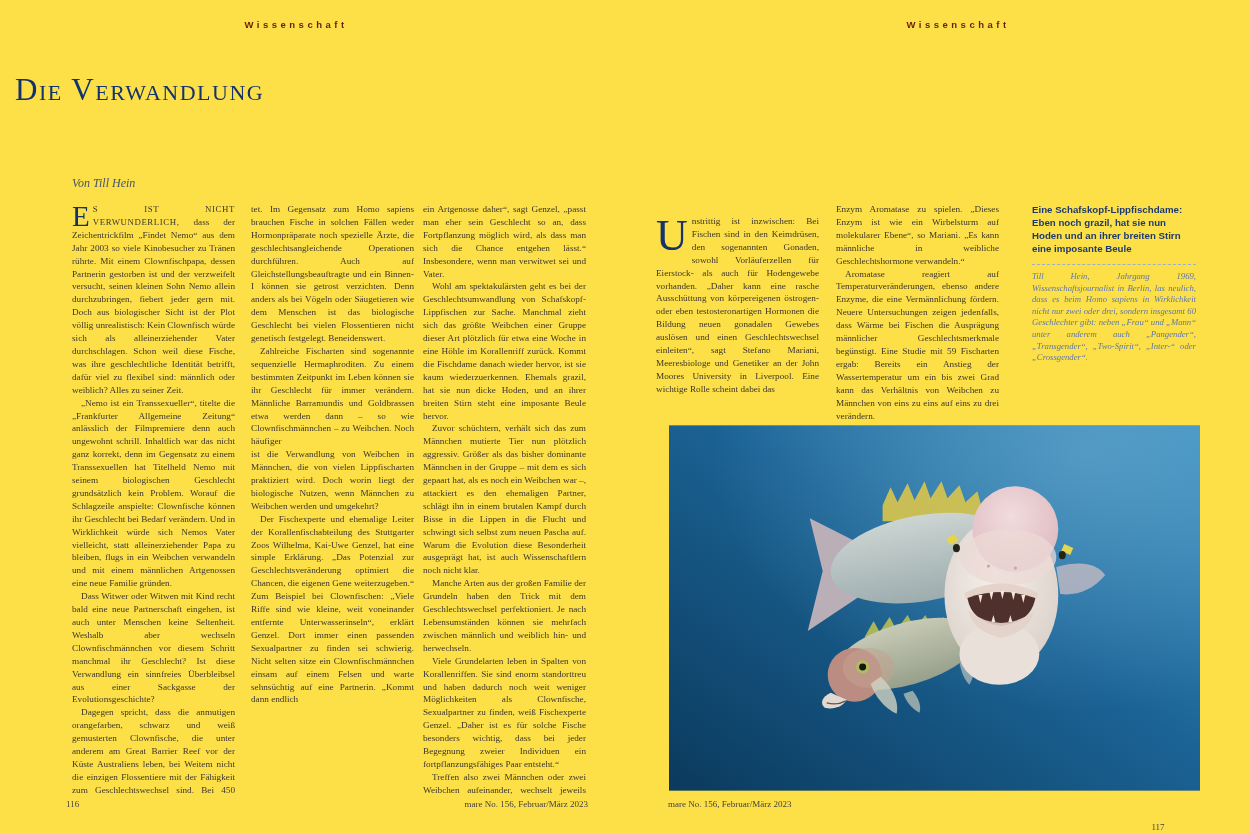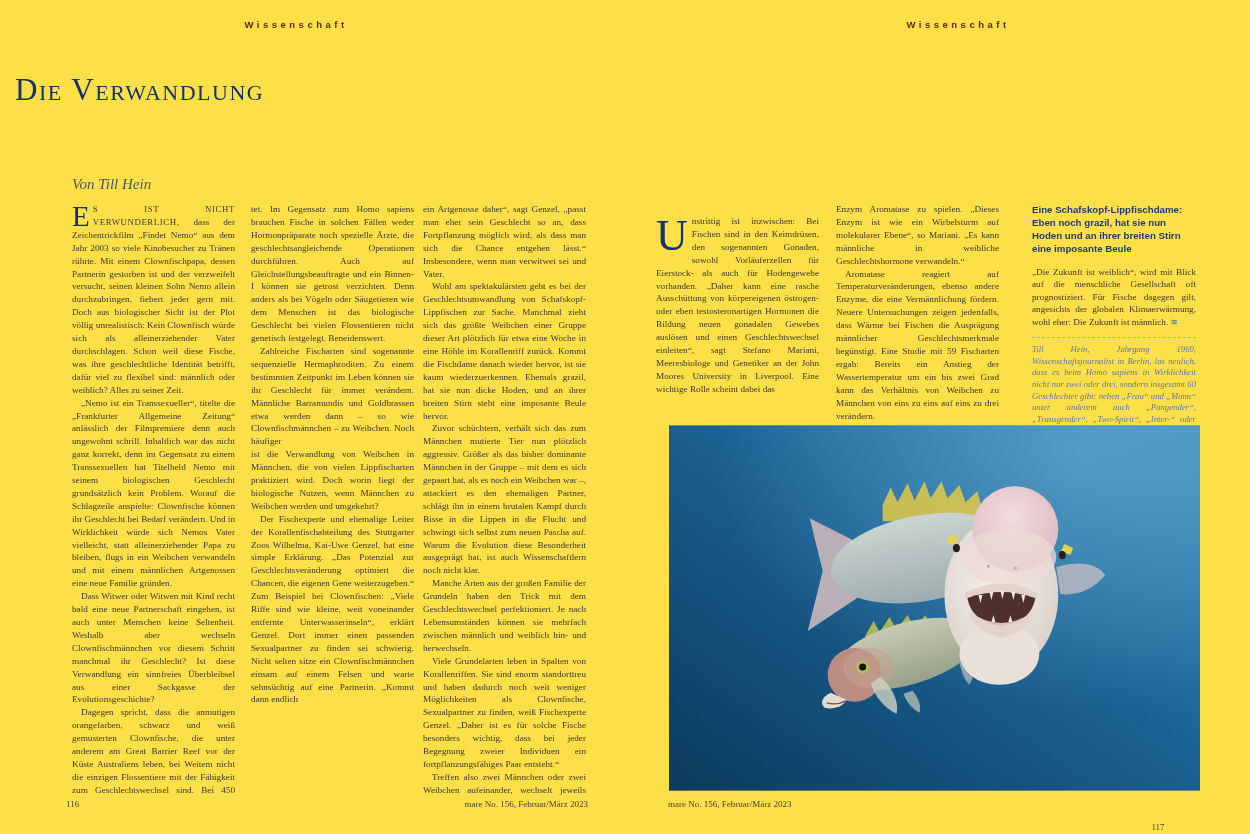--- a/index.html
+++ b/index.html
@@ -7,21 +7,21 @@
           font-family:"Liberation Serif", serif;color:#3b362e;overflow:hidden;}
   
   .kicker{position:absolute;top:19px;font-family:"Liberation Sans",sans-serif;
           font-size:9.5px;font-weight:bold;letter-spacing:3.5px;color:#6b2013;text-align:center;}
   
   .title{position:absolute;left:15px;top:72px;width:560px;text-align:left;
          font-variant:small-caps;font-size:31px;letter-spacing:1.5px;color:#14326b;font-weight:400;}
   .subtitle{position:absolute;left:15px;top:112px;width:560px;text-align:center;
             font-family:"Liberation Sans",sans-serif;font-weight:bold;font-size:13px;
             line-height:19px;color:#1b5fa9;}
-  .byline{position:absolute;left:72px;top:176px;font-style:italic;font-size:15px;color:#44546b;}
+  .byline{position:absolute;left:72px;top:176px;font-style:italic;font-size:12px;color:#44546b;}
   
   .col{position:absolute;width:163px;font-size:9.2px;line-height:12.9px;text-align:justify;
        overflow:hidden;}
   .col p{margin:0;text-indent:9px;}
   .col p.flush{text-indent:0;}
   .col p.gap{margin-top:12px;}
   .dropcap{float:left;font-size:29px;line-height:24px;padding:1px 3px 0 0;color:#14326b;}
   .dropcap.big{font-size:44px;line-height:37px;padding:2px 4px 0 0;}
   .lead{letter-spacing:0.6px;font-size:8.8px;}
   .pullquote{font-variant:small-caps;font-size:16px;line-height:21.5px;letter-spacing:0.6px;
@@ -77,21 +77,20 @@
     <p class="flush gap"><span class="dropcap big">U</span><span>nstrittig ist inzwischen: Bei Fischen sind in den Keimdrüsen, den sogenannten Gonaden, sowohl Vorläuferzellen für Eierstock- als auch für Hodengewebe vorhanden. „Daher kann eine rasche Ausschüttung von körpereigenen östrogen- oder eben testosteronartigen Hormonen die Bildung neuen gonadalen Gewebes auslösen und einen Geschlechtswechsel einleiten“, sagt Stefano Mariani, Meeresbiologe und Genetiker an der John Moores University in Liverpool. Eine wichtige Rolle scheint dabei das</span></p>
   </div>
 
   <div class="col" style="left:836px;top:203px;height:216px;">
     <p class="flush">Enzym Aromatase zu spielen. „Dieses Enzym ist wie ein Wirbelsturm auf molekularer Ebene“, so Mariani. „Es kann männliche in weibliche Geschlechtshormone verwandeln.“</p>
     <p>Aromatase reagiert auf Temperaturveränderungen, ebenso andere Enzyme, die eine Vermännlichung fördern. Neuere Untersuchungen zeigen jedenfalls, dass Wärme bei Fischen die Ausprägung männlicher Geschlechtsmerkmale begünstigt. Eine Studie mit 59 Fischarten ergab: Bereits ein Anstieg der Wassertemperatur um ein bis zwei Grad kann das Verhältnis von Weibchen zu Männchen von eins zu eins auf eins zu drei verändern.</p>
   </div>
 
   <div class="margincol">
     <div class="caption">Eine Schafskopf-Lippfischdame: Eben noch grazil, hat sie nun Hoden und an ihrer breiten Stirn eine imposante Beule</div>
-    <p class="marginbody"><span>„Die Zukunft ist weiblich“, wird mit Blick auf die menschliche Gesellschaft oft prognostiziert. Für Fische dagegen gilt, angesichts der globalen Klimaerwärmung, wohl eher: Die Zukunft ist männlich. </span><span class="endmark">≋</span></p>
     <hr class="dashrule">
     <div class="footnote">Till Hein, Jahrgang 1969, Wissenschaftsjournalist in Berlin, las neulich, dass es beim Homo sapiens in Wirklichkeit nicht nur zwei oder drei, sondern insgesamt 60 Geschlechter gibt: neben „Frau“ und „Mann“ unter anderem auch „Pangender“, „Transgender“, „Two-Spirit“, „Inter-“ oder „Crossgender“.</div>
   </div>
 
   <div class="photo">
     <svg width="531" height="366" viewBox="0 0 532 366">
       <defs>
         <linearGradient id="water" x1="1" y1="0" x2="0" y2="1">
           <stop offset="0" stop-color="#3b8fc0"></stop>
             <stop offset="0.45" stop-color="#1b6395"></stop>

